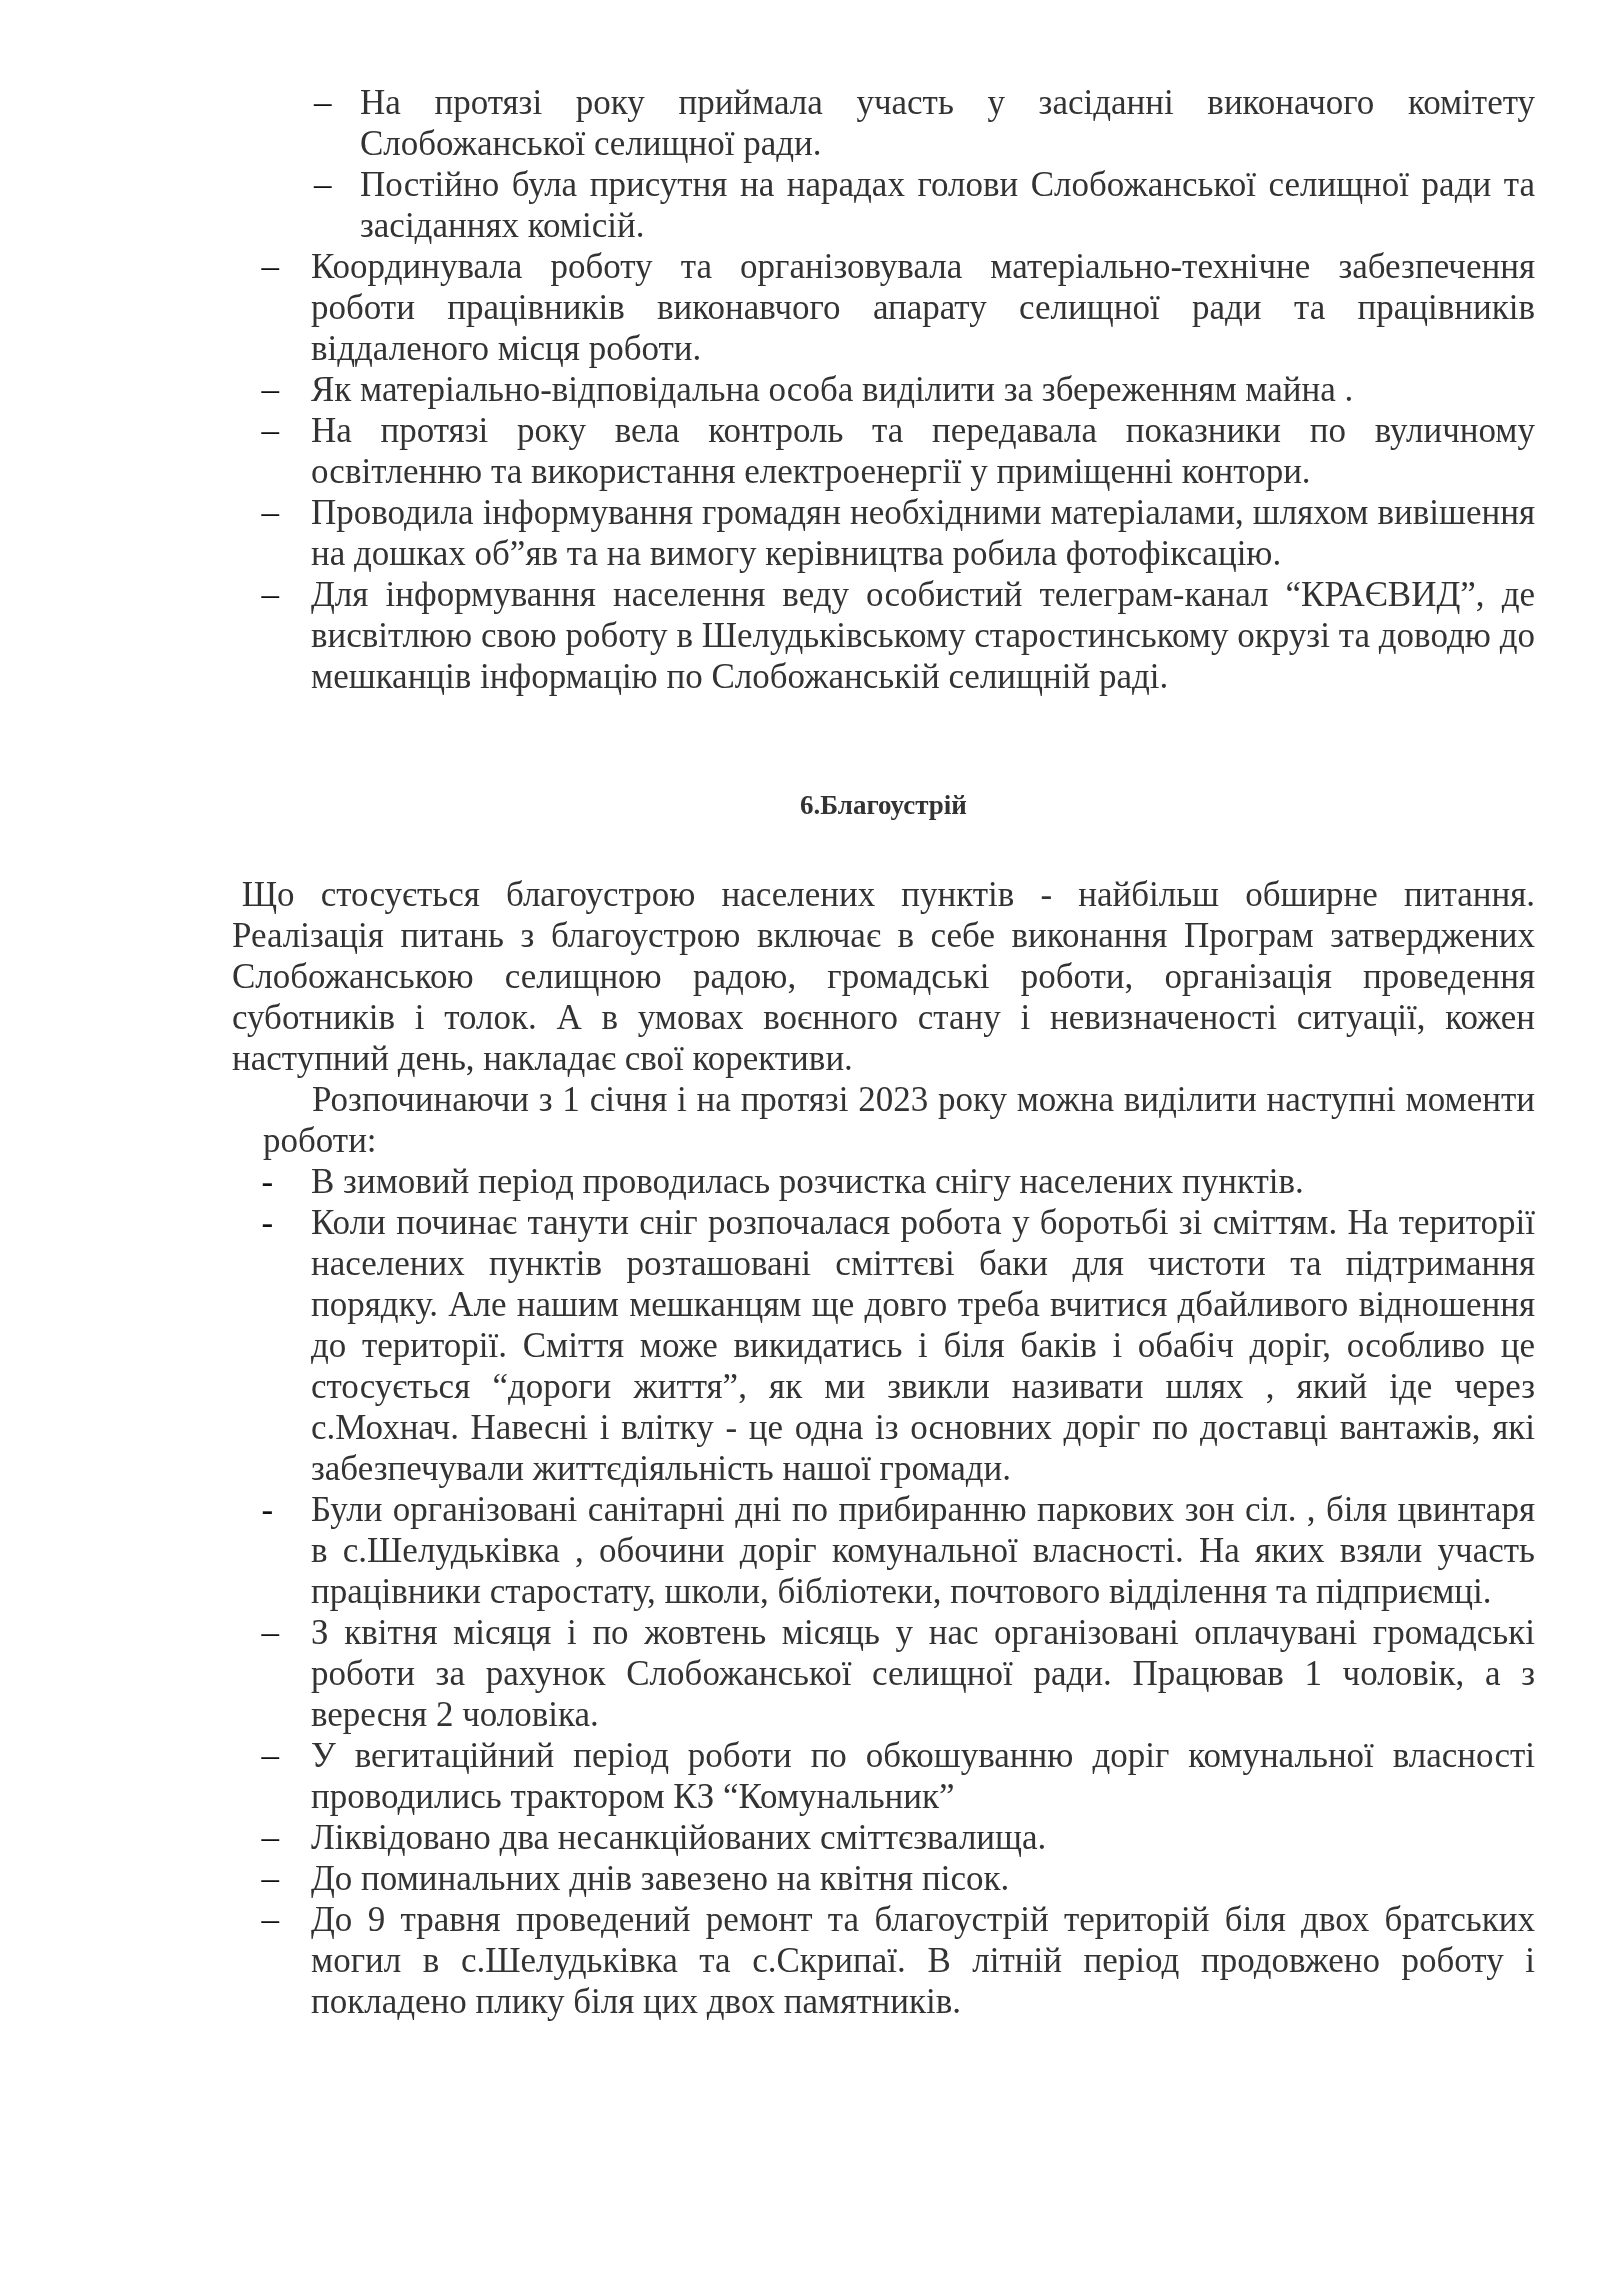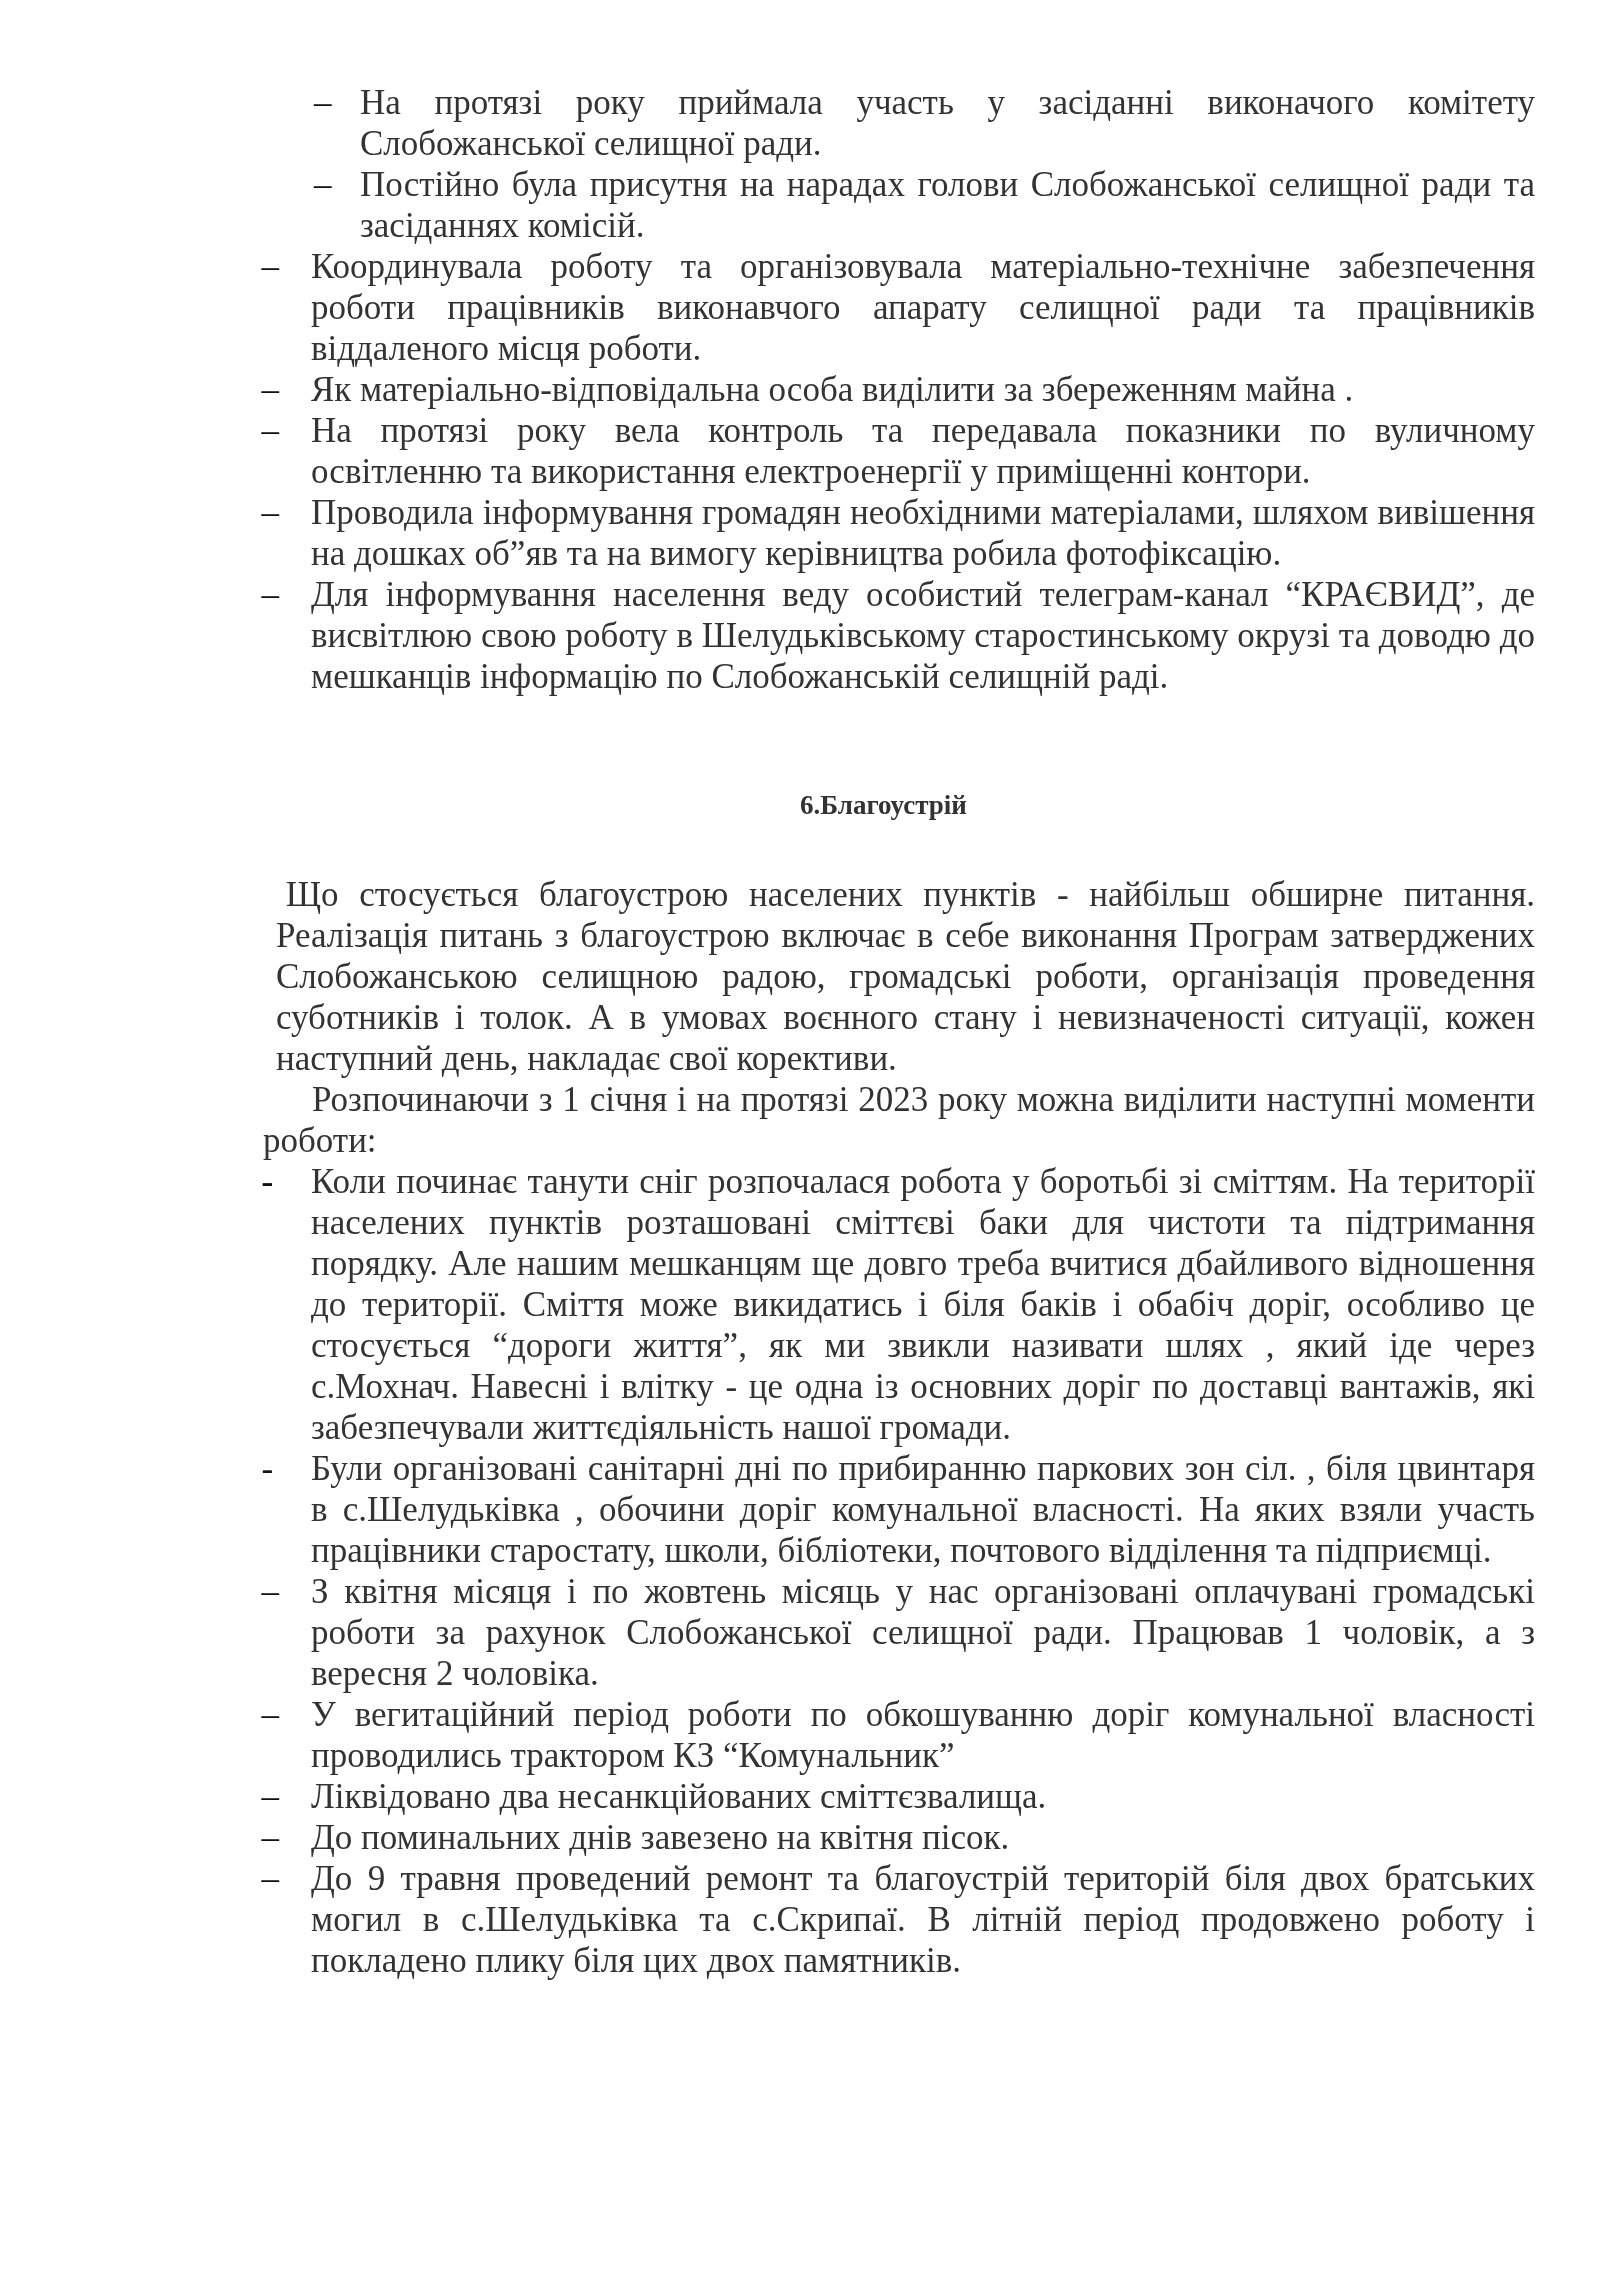--- a/index.html
+++ b/index.html
@@ -54,21 +54,21 @@
     text-align: center;
     font-weight: bold;
     font-size: 27px;
     line-height: 41px;
     margin: 0;
   }
   p.para {
     margin: 0;
     text-align: justify;
   }
-  p.para.indent-sm { text-indent: 9.8px; margin-left: 44px; }
+  p.para.indent-sm { text-indent: 9.8px; }
   p.para.indent-lg { text-indent: 49px; margin-left: 31px; }
 </style>
 </head>
 <body>
 
 <div class="page">
 
   <div class="text-block" style="top:82px;">
     <ul class="bullets sub">
       <li>
@@ -107,20 +107,21 @@
   <div class="text-block" style="top:785px;">
     <h2 class="heading">6.Благоустрій</h2>
   </div>
 
   <div class="text-block" style="top:874px;">
     <p class="para indent-sm">Що стосується благоустрою населених пунктів - найбільш обширне питання. Реалізація питань з благоустрою включає в себе виконання Програм  затверджених Слобожанською селищною радою, громадські роботи, організація проведення суботників і толок. А в умовах воєнного стану і невизначеності ситуації, кожен наступний день, накладає свої  корективи.</p>
     <p class="para indent-lg">Розпочинаючи з 1 січня  і на протязі 2023 року можна виділити наступні моменти роботи:</p>
     <ul class="bullets main">
       <li>
         <span class="marker">-</span>
+        <span>В  зимовий період  проводилась розчистка снігу населених пунктів.</span>
       </li>
       <li>
         <span class="marker">-</span>
         <span>Коли починає танути сніг розпочалася робота у боротьбі зі сміттям. На території населених пунктів розташовані сміттєві баки для чистоти та підтримання порядку. Але нашим мешканцям ще довго треба вчитися дбайливого відношення до території. Сміття може викидатись і біля баків і обабіч доріг, особливо це стосується “дороги життя”, як ми  звикли називати шлях , який іде через с.Мохнач. Навесні і влітку - це одна із основних доріг по доставці вантажів,  які забезпечували життєдіяльність  нашої громади.</span>
       </li>
       <li>
         <span class="marker">-</span>
         <span>Були організовані санітарні дні по прибиранню паркових зон сіл. , біля цвинтаря в с.Шелудьківка , обочини доріг комунальної власності.  На яких взяли участь працівники старостату, школи, бібліотеки, почтового відділення та підприємці.</span>
       </li>
       <li>

